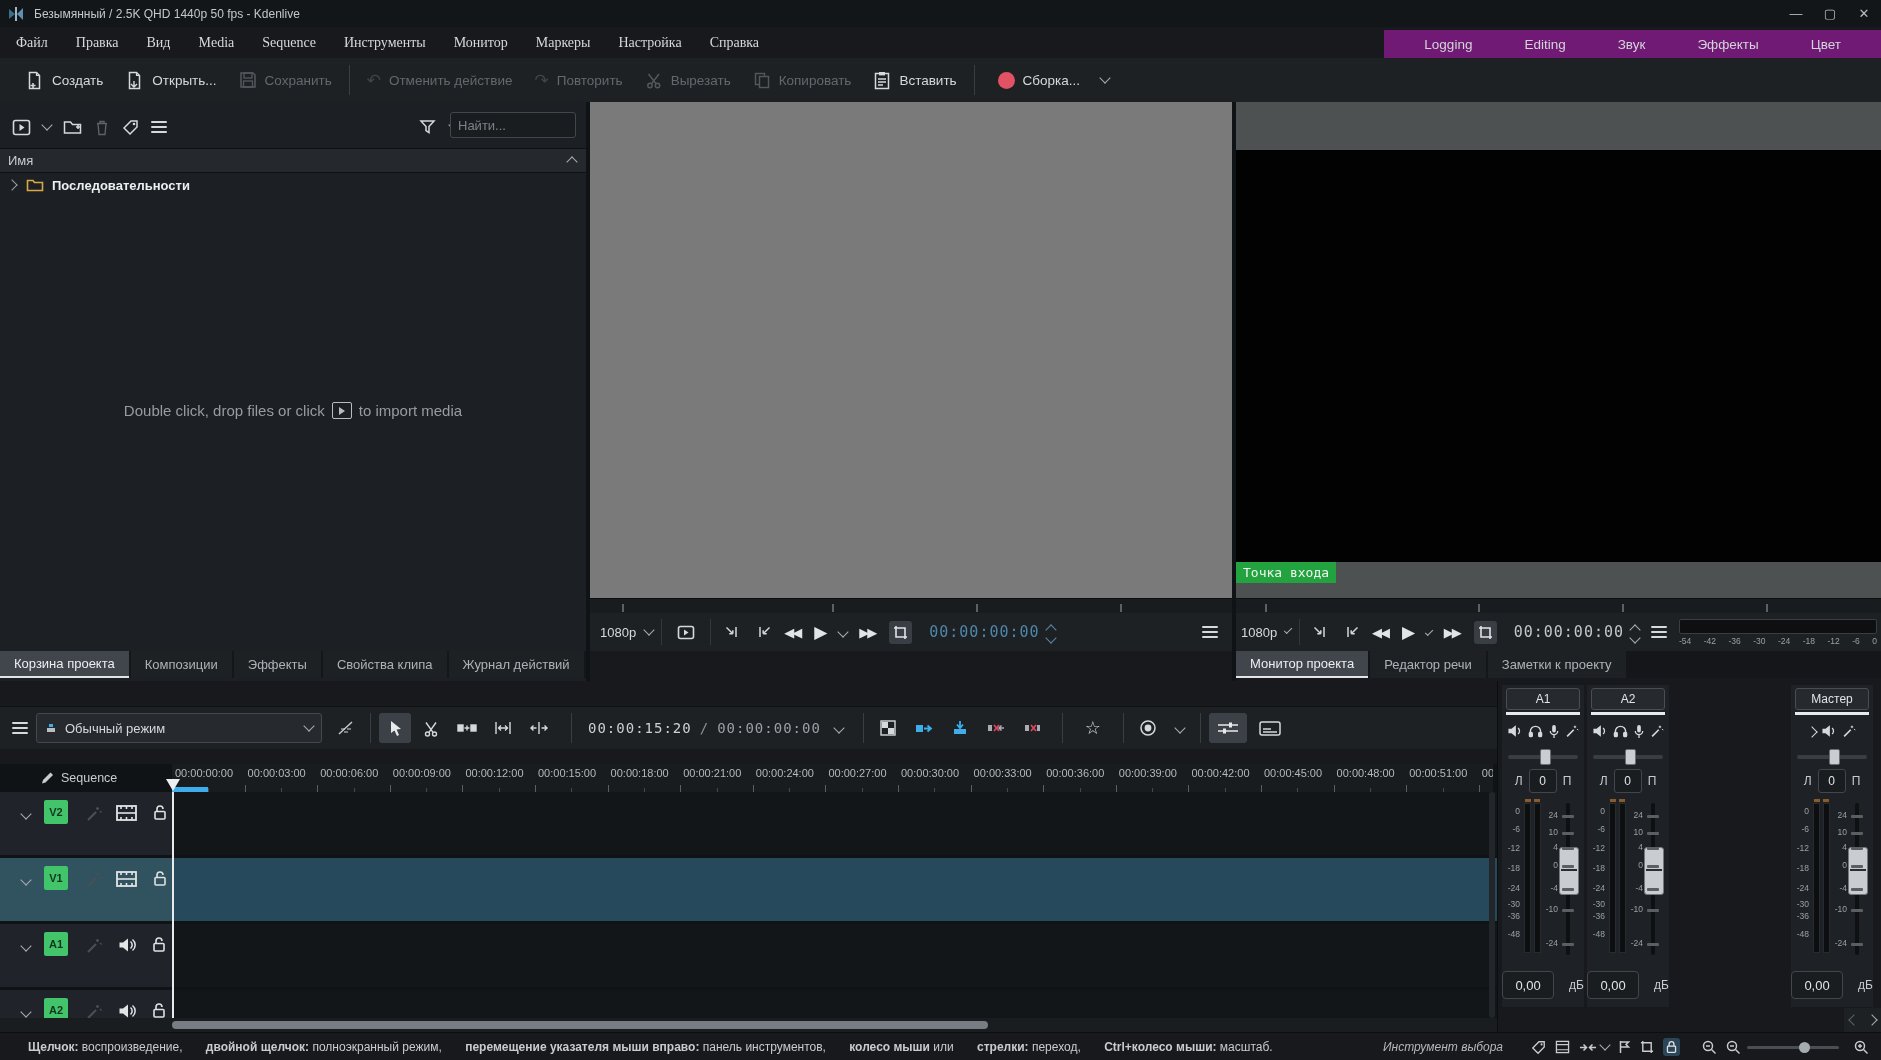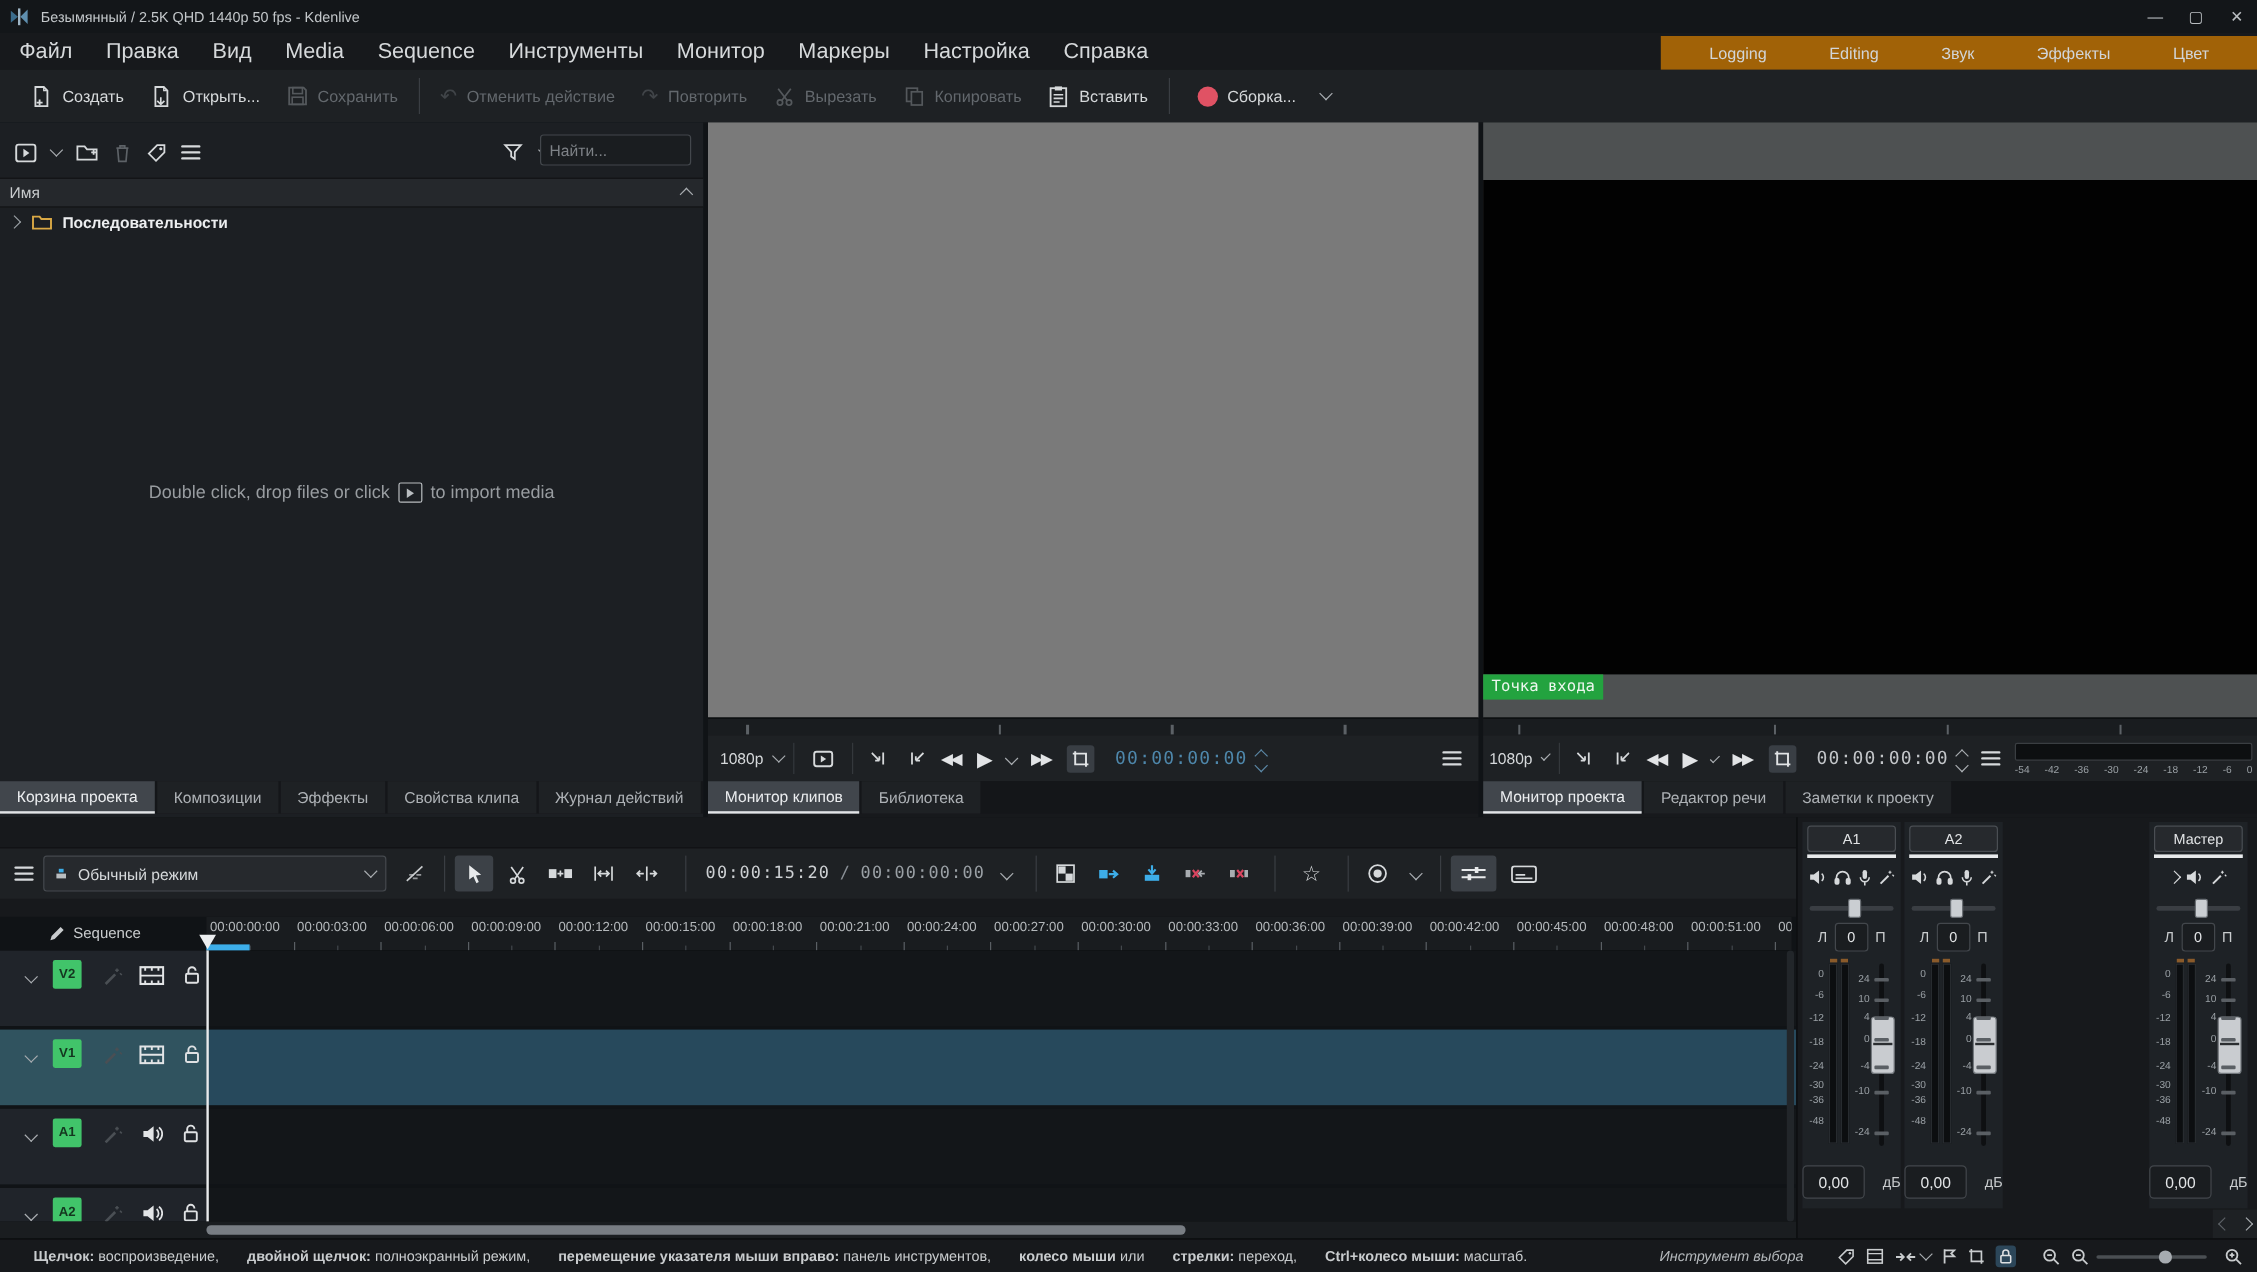--- a/index.html
+++ b/index.html
@@ -7,22 +7,22 @@
        font-family:"Liberation Sans",sans-serif;overflow:hidden;color:#d6d9db;
        -webkit-font-smoothing:antialiased;}
   .abs{position:absolute;}
   svg{display:block;}
   
   #titlebar{left:0;top:0;width:1881px;height:27px;background:#131619;display:flex;align-items:center;}
   #titlebar .title{font-size:12px;color:#c3c7ca;margin-left:10px;}
   .winbtn{width:34px;height:27px;display:flex;align-items:center;justify-content:center;color:#b9bdc0;font-size:13px;}
   
   #menubar{left:0;top:27px;width:1881px;height:31px;background:#17191c;display:flex;align-items:center;}
-  .menu-item{font-size:18px;color:#d6d9db;padding:0 14px;height:31px;display:flex;align-items:center;}
-  #workspace{position:absolute;right:0;top:3px;height:29px;display:flex;align-items:center;background:#a16207;padding:0 14px;}
+  .menu-item{font-size:14px;color:#d6d9db;padding:0 14px;height:31px;display:flex;align-items:center;font-family:Liberation Serif, serif;}
+  #workspace{position:absolute;right:0;top:3px;height:29px;display:flex;align-items:center;background:#701a75;padding:0 14px;}
   .ws-tab{font-size:13.5px;color:#d2d5d8;padding:0 26px;height:28px;display:flex;align-items:center;}
   
   #toolbar{left:0;top:58px;width:1881px;height:44px;background:#1e2124;display:flex;align-items:center;border-bottom:1px solid #101214;}
   .tb-btn{display:flex;align-items:center;gap:8px;padding:0 11px;height:34px;font-size:13.5px;color:#d6d9db;}
   .tb-btn.disabled{color:#63686d;}
   .tb-btn.disabled svg, .tb-btn.disabled .glyph{opacity:.5;}
   .tb-sep{width:1px;height:30px;background:#3a3e43;margin:0 6px;}
   .glyph{font-size:17px;line-height:1;}
   .rec-dot{width:17px;height:17px;border-radius:50%;background:#e05264;}
   
@@ -345,24 +345,20 @@
           <span class="chv up" style="border-color:#5b87a5;"></span>
           <span class="chv down" style="border-color:#5b87a5;"></span>
         </span>
       <span style="flex:1"></span>
       <span class="hmb" style="margin-right:14px;">
           <i></i>
           <i></i>
           <i></i>
         </span>
     </div>
-    <div class="panel-tabs" id="clipmon-tabs">
-        <span class="tab active">Монитор клипов</span>
-        <span class="tab">Библиотека</span>
-      </div>
   </div>
 
   <div id="projmon" class="abs">
     <div class="frame"></div>
     <div class="black"></div>
     <div class="zone-badge">Точка входа</div>
     <div class="seekbar"></div>
     <div class="mon-controls">
       <span style="width:10px"></span>
       <span style="font-size:13px;">1080p</span>

